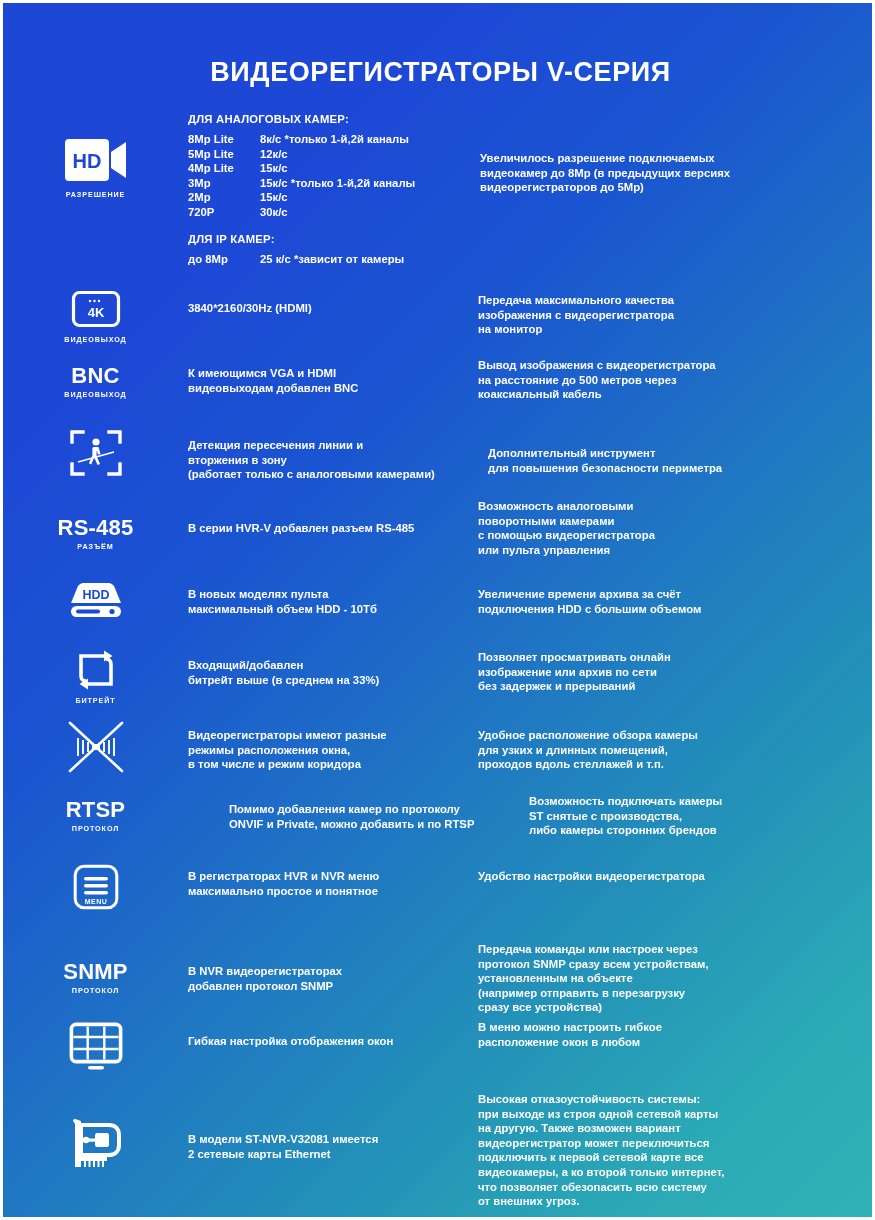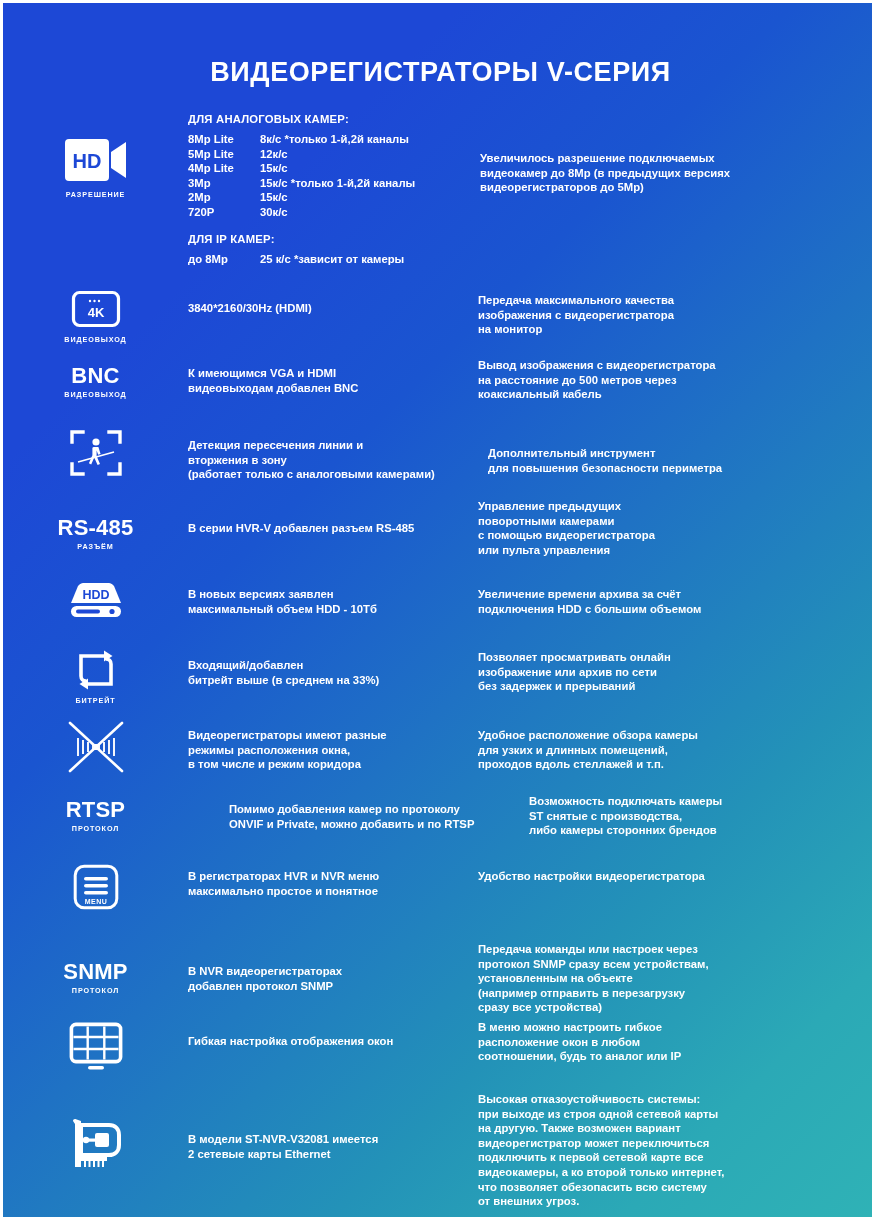--- a/index.html
+++ b/index.html
@@ -288,42 +288,42 @@
         <div class="wordmark">RS-485</div>
         <div class="icon-caption" style="margin-top:2px;">РАЗЪЁМ</div>
       </div>
       <div class="col-mid" style="padding-top:23px;">
         <div class="body-text">
           <span class="ln">В серии HVR-V добавлен разъем RS-485</span>
         </div>
       </div>
       <div class="col-right" style="padding-top:1px;">
         <div class="body-text">
-          <span class="ln">Управление предыдущих</span>
+          <span class="ln">Возможность аналоговыми</span>
           <span class="ln">поворотными камерами</span>
           <span class="ln">с помощью видеорегистратора</span>
           <span class="ln">или пульта управления</span>
         </div>
       </div>
     </div>
 
     <div class="row" style="height:66px;">
       <div class="col-icon" style="padding-top:6px;">
         <svg class="ico" width="56" height="42" viewBox="0 0 56 42">
           <path d="M10 4 C12 1.5 14 1 17 1 L39 1 C42 1 44 1.5 46 4 L53 21 L3 21 Z" fill="#ffffff"></path>
           <rect x="3" y="24" width="50" height="11" rx="5.5" fill="#ffffff"></rect>
           <rect x="8" y="27.5" width="24" height="4" rx="2" fill="#1d48d6"></rect>
           <circle cx="44" cy="29.5" r="2.6" fill="#1d48d6"></circle>
           <text x="28" y="17" text-anchor="middle" font-family="Liberation Sans, sans-serif" font-size="12.5" font-weight="bold" fill="#1d48d6">HDD</text>
         </svg>
         <div class="icon-caption"></div>
       </div>
       <div class="col-mid" style="padding-top:11px;">
         <div class="body-text">
-          <span class="ln">В новых версиях заявлен</span>
+          <span class="ln">В новых моделях пульта</span>
           <span class="ln">максимальный объем HDD - 10Тб</span>
         </div>
       </div>
       <div class="col-right" style="padding-top:11px;">
         <div class="body-text">
           <span class="ln">Увеличение времени архива за счёт</span>
           <span class="ln">подключения HDD с большим объемом</span>
         </div>
       </div>
     </div>
@@ -476,21 +476,20 @@
       </div>
       <div class="col-mid" style="padding-top:22px;">
         <div class="body-text">
           <span class="ln">Гибкая настройка отображения окон</span>
         </div>
       </div>
       <div class="col-right" style="padding-top:8px;">
         <div class="body-text">
           <span class="ln">В меню можно настроить гибкое</span>
           <span class="ln">расположение окон в любом</span>
-          <span class="ln">соотношении, будь то аналог или IP</span>
         </div>
       </div>
     </div>
 
     <div class="row" style="height:120px;">
       <div class="col-icon" style="padding-top:28px;">
         <svg class="ico" width="62" height="52" viewBox="0 0 62 52">
           <path d="M8 3 C8 1.4 9.4 0.6 11 1.2 L16 3 L16 49 L10 49 L10 6 Z" fill="#ffffff"></path>
           <path d="M16 7 L44 7 C50 7 54 11 54 17 L54 27 C54 33 50 37 44 37 L16 37 Z" fill="none" stroke="#ffffff" stroke-width="4"></path>
           <rect x="30" y="15" width="14" height="14" rx="2" fill="#ffffff"></rect>

